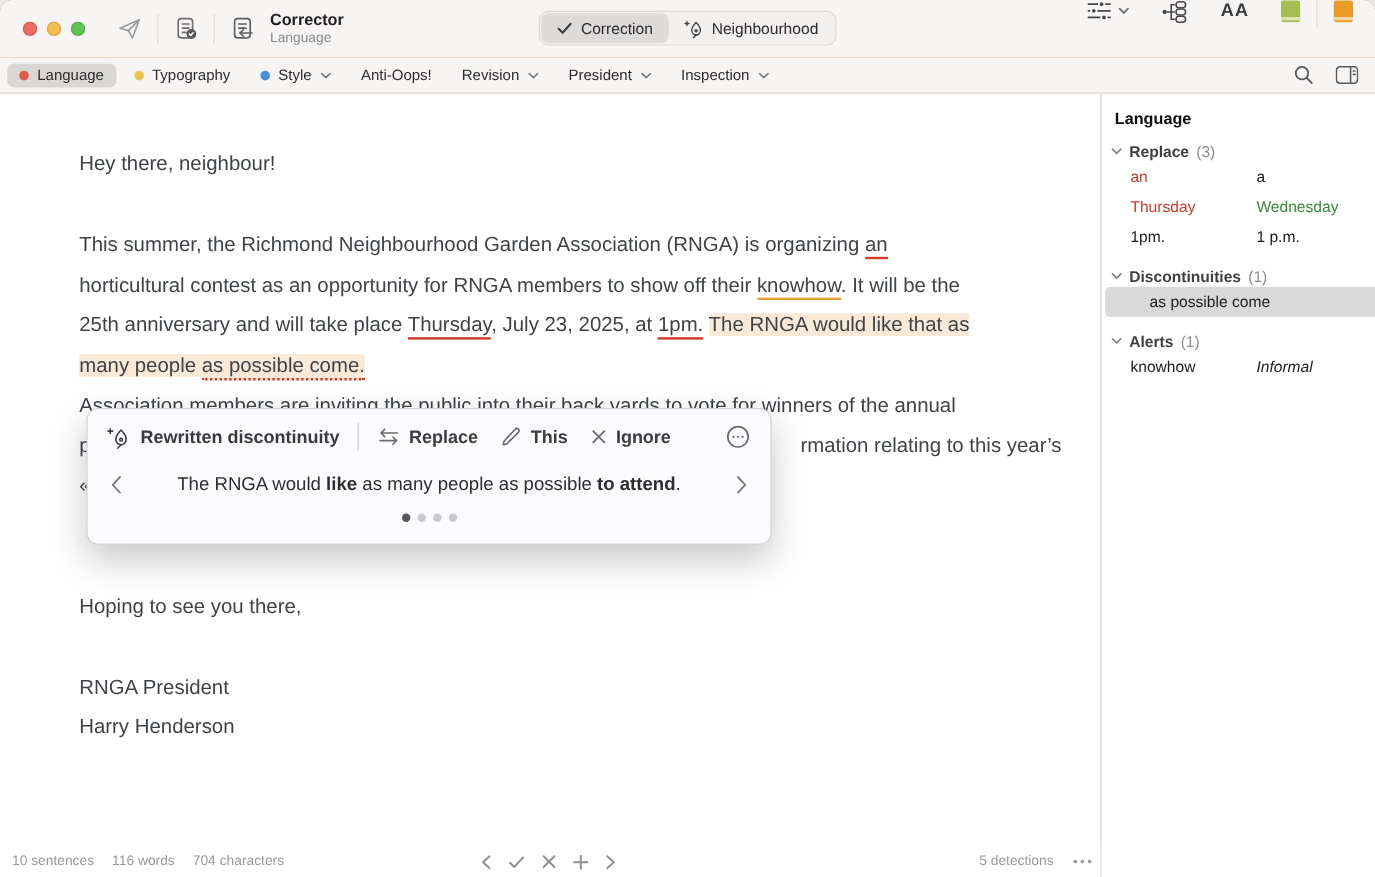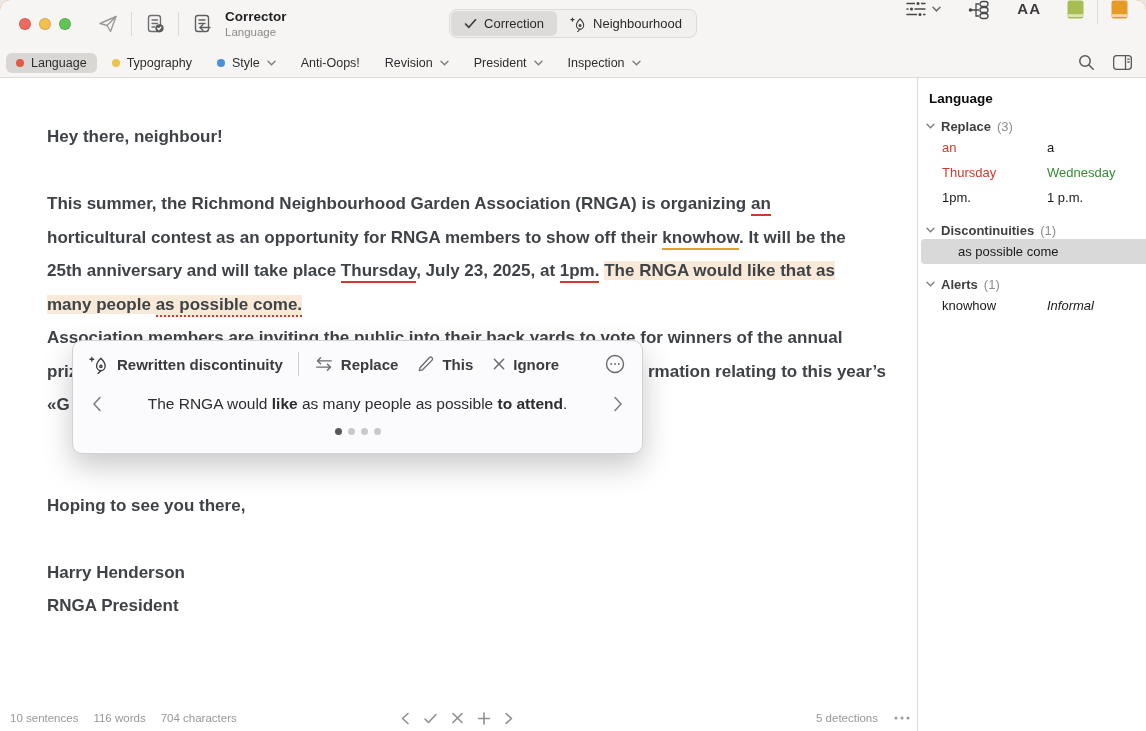--- a/index.html
+++ b/index.html
@@ -36,21 +36,21 @@
   .fb-item.selected { background:#d9d7d4; }
   .fb-dot { width:8px; height:8px; border-radius:50%; }
   .dot-lang{background:var(--language-dot,#e05a45);} .dot-typo{background:var(--typography-dot,#eec24f);}
   .dot-style{background:var(--style-dot,#4a90d9);}
   .fb-spacer { flex:1; }
   .fb-icon { display:flex; align-items:center; margin-left:18px; }
 
   
   .main { display:flex; height:627px; position:relative; }
   .doc { width:917px; position:relative; overflow:hidden; background:#fff; }
-  .doc-content { padding:42px 0 0 47px; font-size:17px; color:#3f4347;font-weight:bold; }
+  .doc-content { padding:42px 0 0 66px; font-size:17px; color:#3f4347; }
   .dline { height:33.5px; line-height:33.5px; white-space:nowrap; position:relative; }
   .u-err { border-bottom:2px solid var(--error-color,#d0392b); padding-bottom:1px; }
   .u-alert { border-bottom:2px solid var(--alert-color,#e5a02c); padding-bottom:1px; }
   .hl { background:var(--highlight-color,#f8e9d8); }
   .u-dot { border-bottom:2px dotted var(--error-color,#d0392b); padding-bottom:1px; }
   .frag-right { position:absolute; left:601px; }
   .v-divider { position:absolute; left:917px; top:0; bottom:-26px; width:1px; background:#dbdbd9; z-index:6; }
 
   
   .popover { position:absolute; left:72px; top:262px; width:571px; height:114px;
@@ -253,22 +253,22 @@
         <div class="dline"><span>horticultural contest as an opportunity for RNGA members to show off their </span><span class="u-alert">knowhow</span><span>. It will be the</span></div>
         <div class="dline"><span>25th anniversary and will take place </span><span class="u-err">Thursday</span><span>, July 23, 2025, at </span><span class="u-err">1pm.</span><span> </span><span class="hl">The RNGA would like that as</span></div>
         <div class="dline"><span class="hl">many people </span><span class="hl u-dot">as possible come.</span></div>
         <div class="dline"><span>Association members are inviting the public into their back yards to vote for winners of the annual</span></div>
         <div class="dline"><span>priz</span><span class="frag-right">rmation relating to this year’s</span></div>
         <div class="dline"><span>«G</span></div>
         <div class="dline"></div>
         <div class="dline"></div>
         <div class="dline"><span>Hoping to see you there,</span></div>
         <div class="dline"></div>
+        <div class="dline"><span>RNGA President</span></div>
         <div class="dline"><span>Harry Henderson</span></div>
-        <div class="dline"><span>RNGA President</span></div>
       </div>
 
       <div class="popover">
         <div class="pop-header">
           <span>
             <svg width="19" height="19" viewBox="0 0 20 20" fill="none" stroke="#3a3a3c" stroke-width="1.4" stroke-linecap="round" stroke-linejoin="round">
                 <path d="M3 2.5v4M1 4.5h4"></path>
                 <path d="M12.5 3.5 C15.5 6.5 17 9 17 11.5 C17 14.5 14.8 16.5 12.5 16.5 C10.2 16.5 8 14.5 8 11.5 C8 9 9.5 6.5 12.5 3.5 Z"></path>
                 <circle cx="12.5" cy="12" r="1.2"></circle>
                 <path d="M12.5 16.5 L9.5 19.5"></path>

